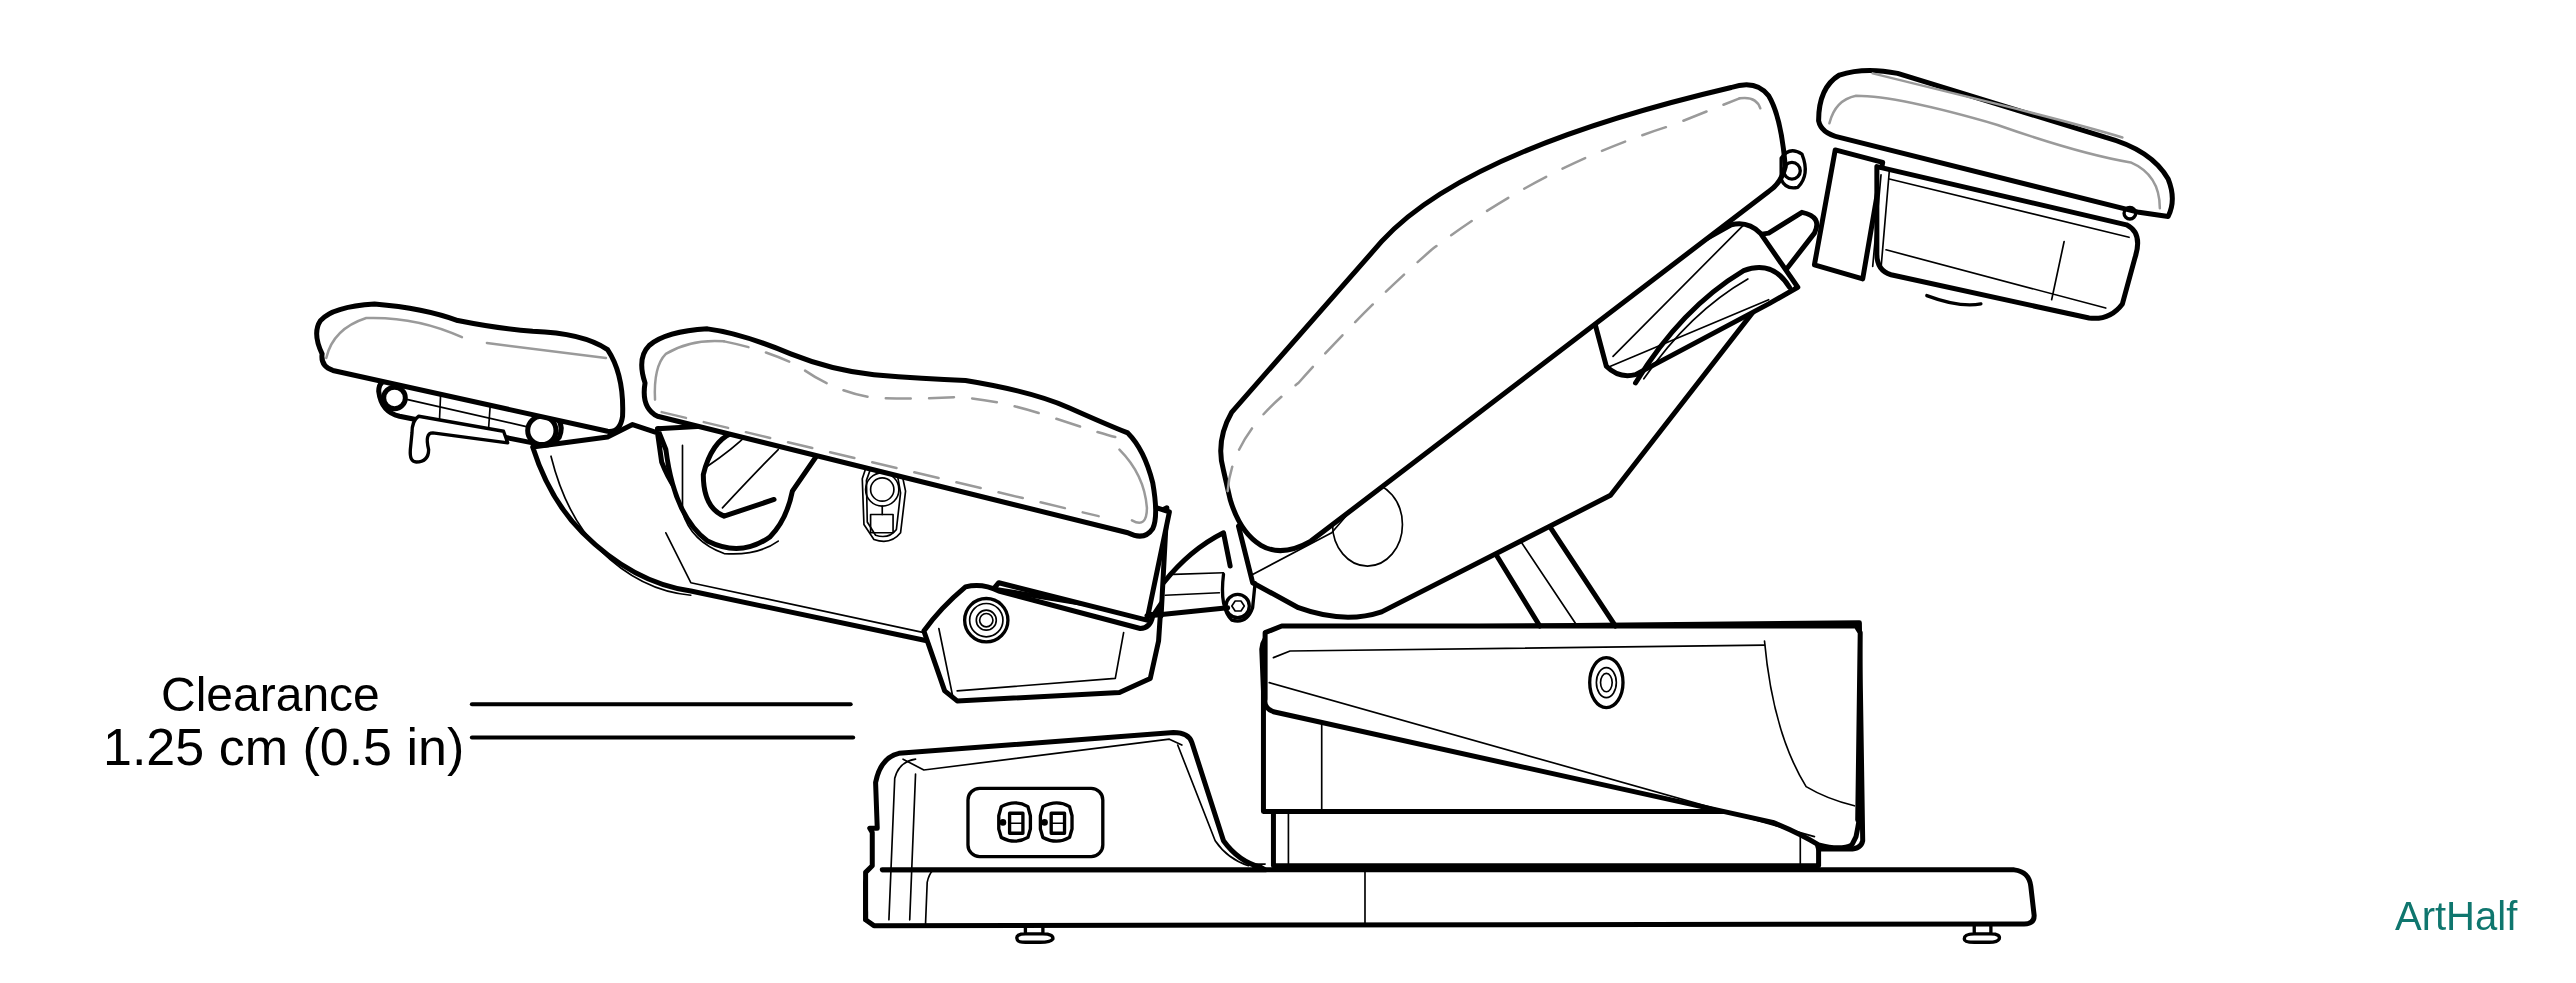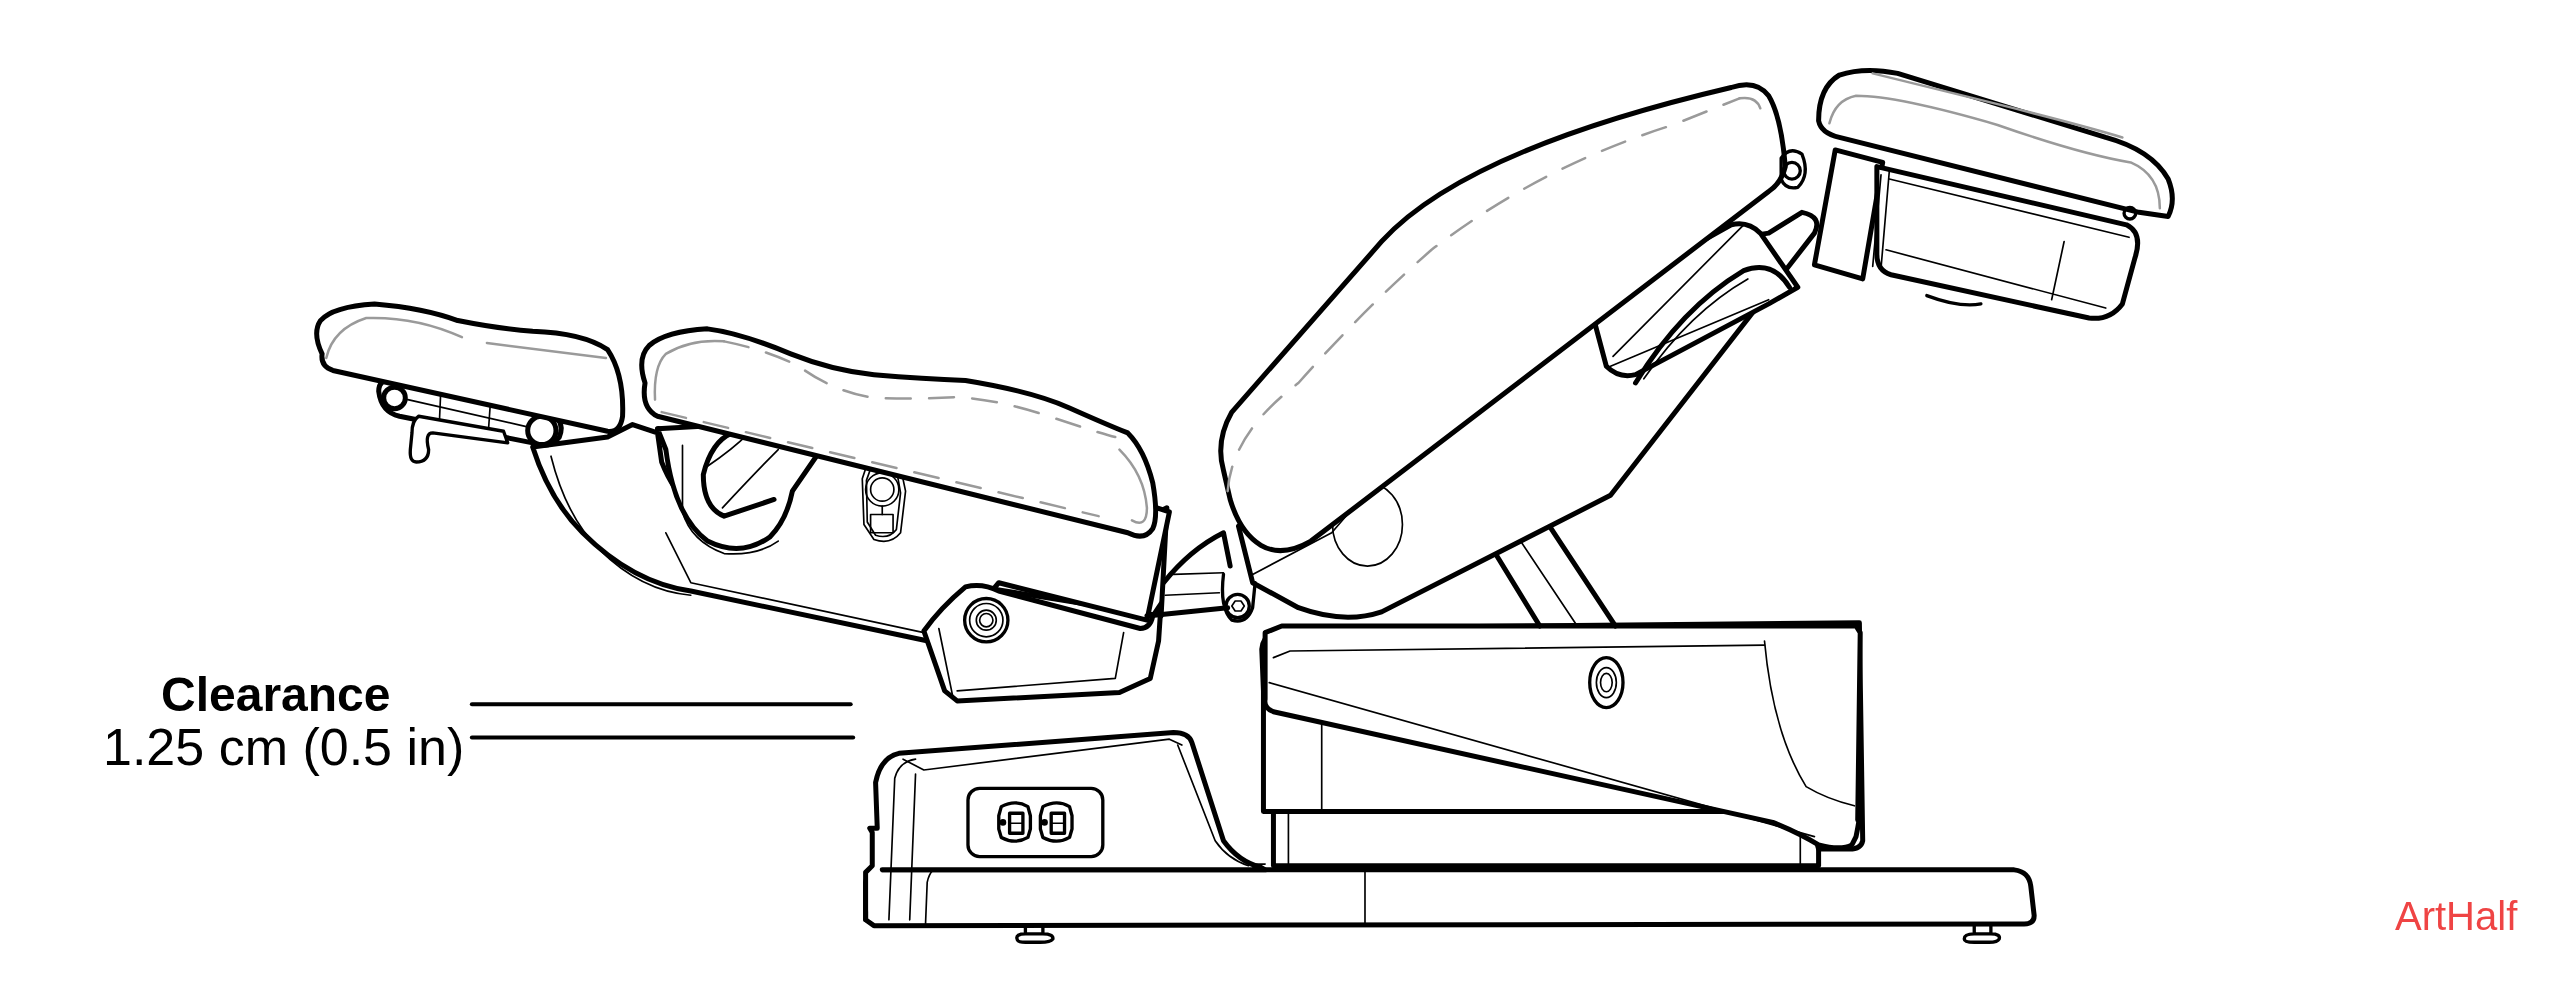--- a/index.html
+++ b/index.html
@@ -5,23 +5,23 @@
   html, body { margin: 0; padding: 0; background: #ffffff; }
   body { width: 2576px; height: 984px; position: relative; overflow: hidden; }
   #canvas { position: absolute; left: 0; top: 0; width: 2576px; height: 984px; }
   .label {
     position: absolute;
     font-family: "Liberation Sans", sans-serif;
     color: #000000;
     white-space: nowrap;
     line-height: 1;
   }
-  #clearance-title { left: 161px; top: 671px; font-size: 48px; font-weight: bold; }
+  #clearance-title { left: 161px; top: 671px; font-size: 48px; }
   #clearance-value { left: 103px; top: 721px; font-size: 52px; }
-  #art-tag { left: 2395px; top: 896px; font-size: 40px; color: #ef4444; }
+  #art-tag { left: 2395px; top: 896px; font-size: 40px; color: #0f766e; }
   svg .thick { fill: none; stroke: #000; stroke-width: 6; stroke-linejoin: round; stroke-linecap: round; }
   svg .med   { fill: none; stroke: #000; stroke-width: 4; stroke-linejoin: round; stroke-linecap: round; }
   svg .thin  { fill: none; stroke: #000; stroke-width: 2; stroke-linejoin: round; stroke-linecap: round; }
   svg .fillw { fill: #ffffff; }
   svg .gray  { fill: none; stroke: #9a9a9a; stroke-width: 3; stroke-linecap: round; }
   svg .grayd { fill: none; stroke: #9a9a9a; stroke-width: 3; stroke-dasharray: 30 22; stroke-linecap: round; }
 </style>
 </head>
 <body>
 

